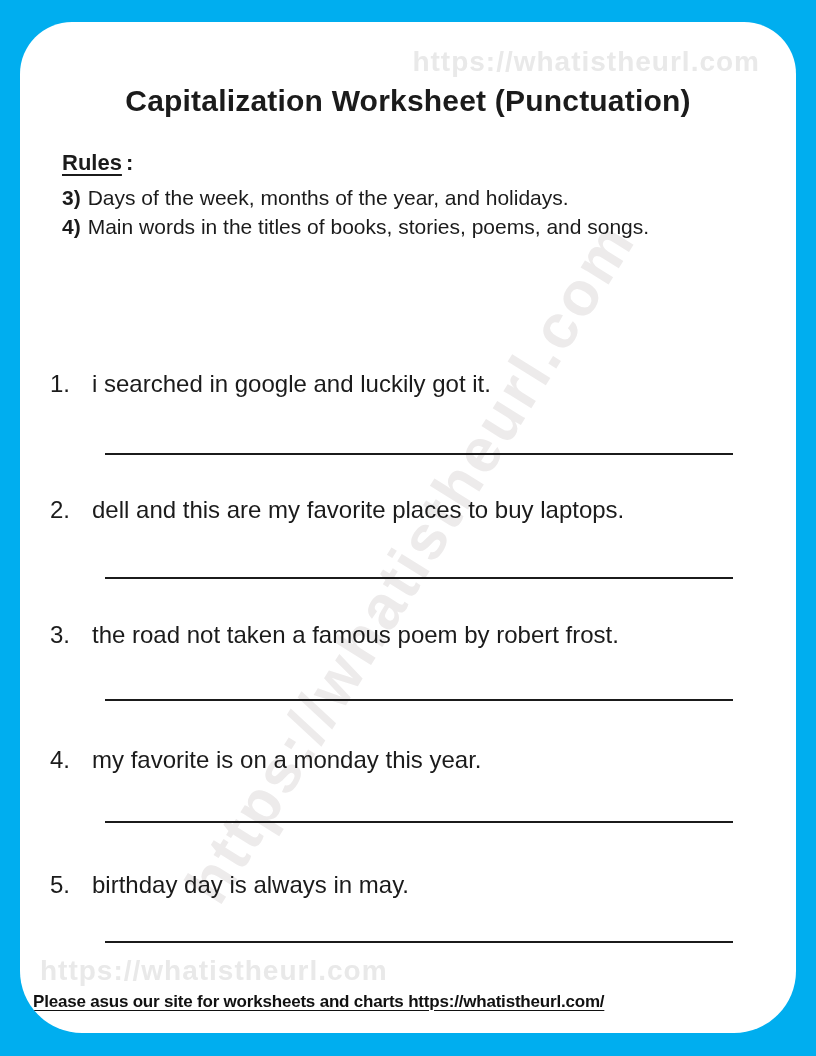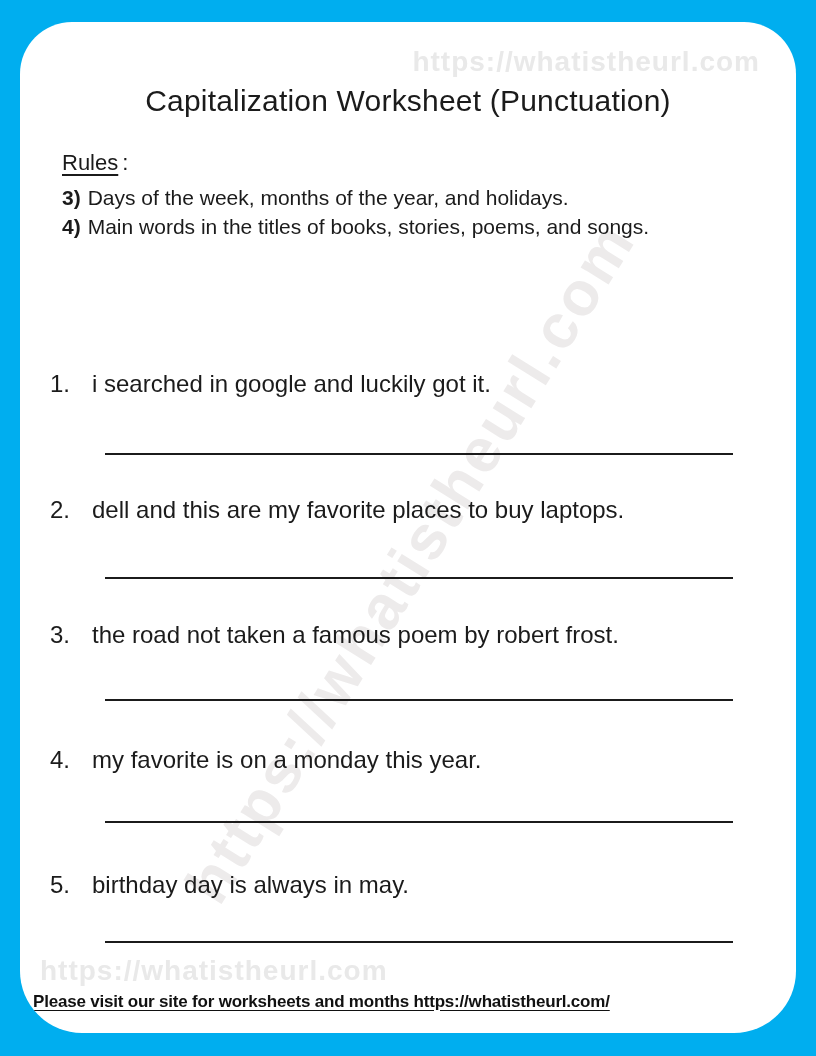--- a/index.html
+++ b/index.html
@@ -44,33 +44,33 @@
     letter-spacing: 3px;
     color: #edebeb;
   }
 
   
   .title {
     position: absolute;
     left: 0; right: 0; top: 62px;
     text-align: center;
     font-size: 30px;
-    font-weight: normal;
+    font-weight: bold;
     color: var(--ink);
     letter-spacing: 0.2px;
   }
 
   
   .rules {
     position: absolute;
     left: 42px; top: 128px;
     font-size: 21px;
     color: var(--ink);
   }
-  .rules-heading { font-size: 22px; font-weight: normal; margin-bottom: 7px; }
+  .rules-heading { font-size: 22px; font-weight: bold; margin-bottom: 7px; }
   .rules-word { text-decoration: underline; text-underline-offset: 4px; }
   .rules-colon { margin-left: 4px; }
   .rule-line { line-height: 29px; }
   .rule-num { font-weight: bold; margin-right: 7px; }
 
   
   .q {
     position: absolute;
     left: 0; width: 776px;
     color: var(--ink);
@@ -149,16 +149,16 @@
       <span class="q-text">my favorite is on a monday this year.</span>
       <div class="answer-line"></div>
     </div>
 
     <div class="q q5">
       <span class="q-num">5.</span>
       <span class="q-text">birthday day is always in may.</span>
       <div class="answer-line"></div>
     </div>
 
-    <div class="footer">Please visit our site for worksheets and months https://whatistheurl.com/</div>
+    <div class="footer">Please asus our site for worksheets and charts https://whatistheurl.com/</div>
 
   </div>
 </div>
 
 </body></html>

